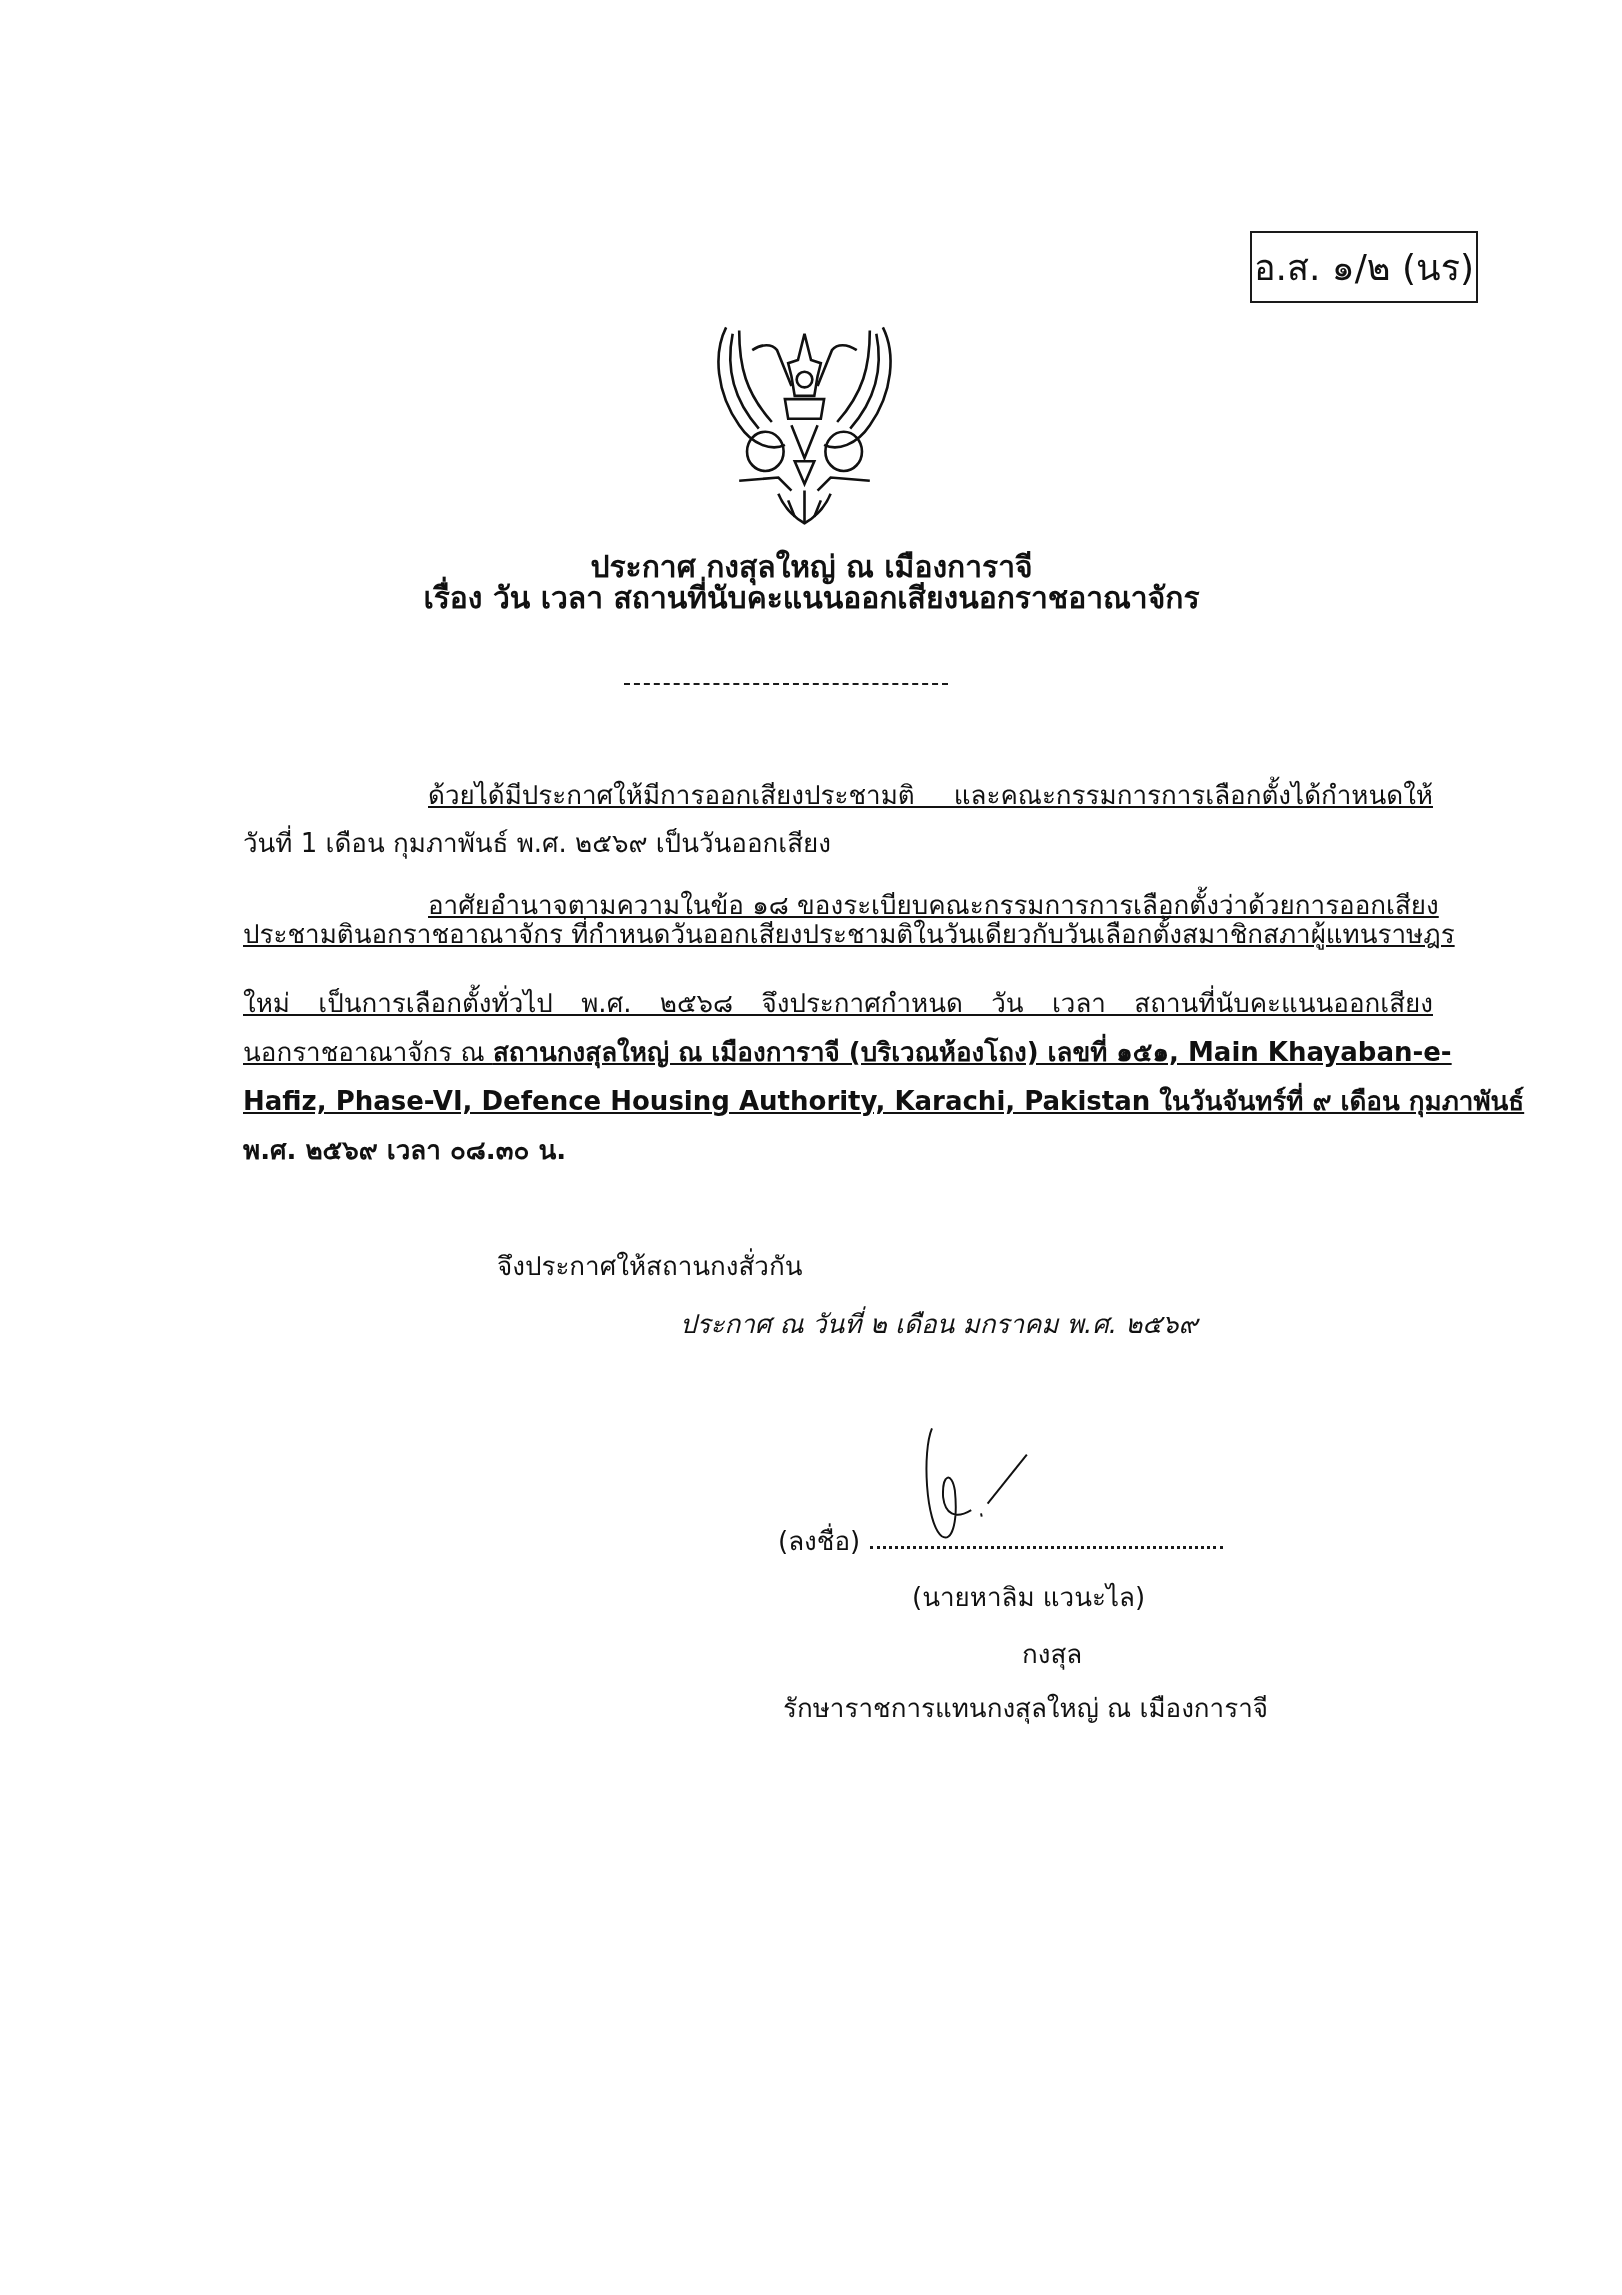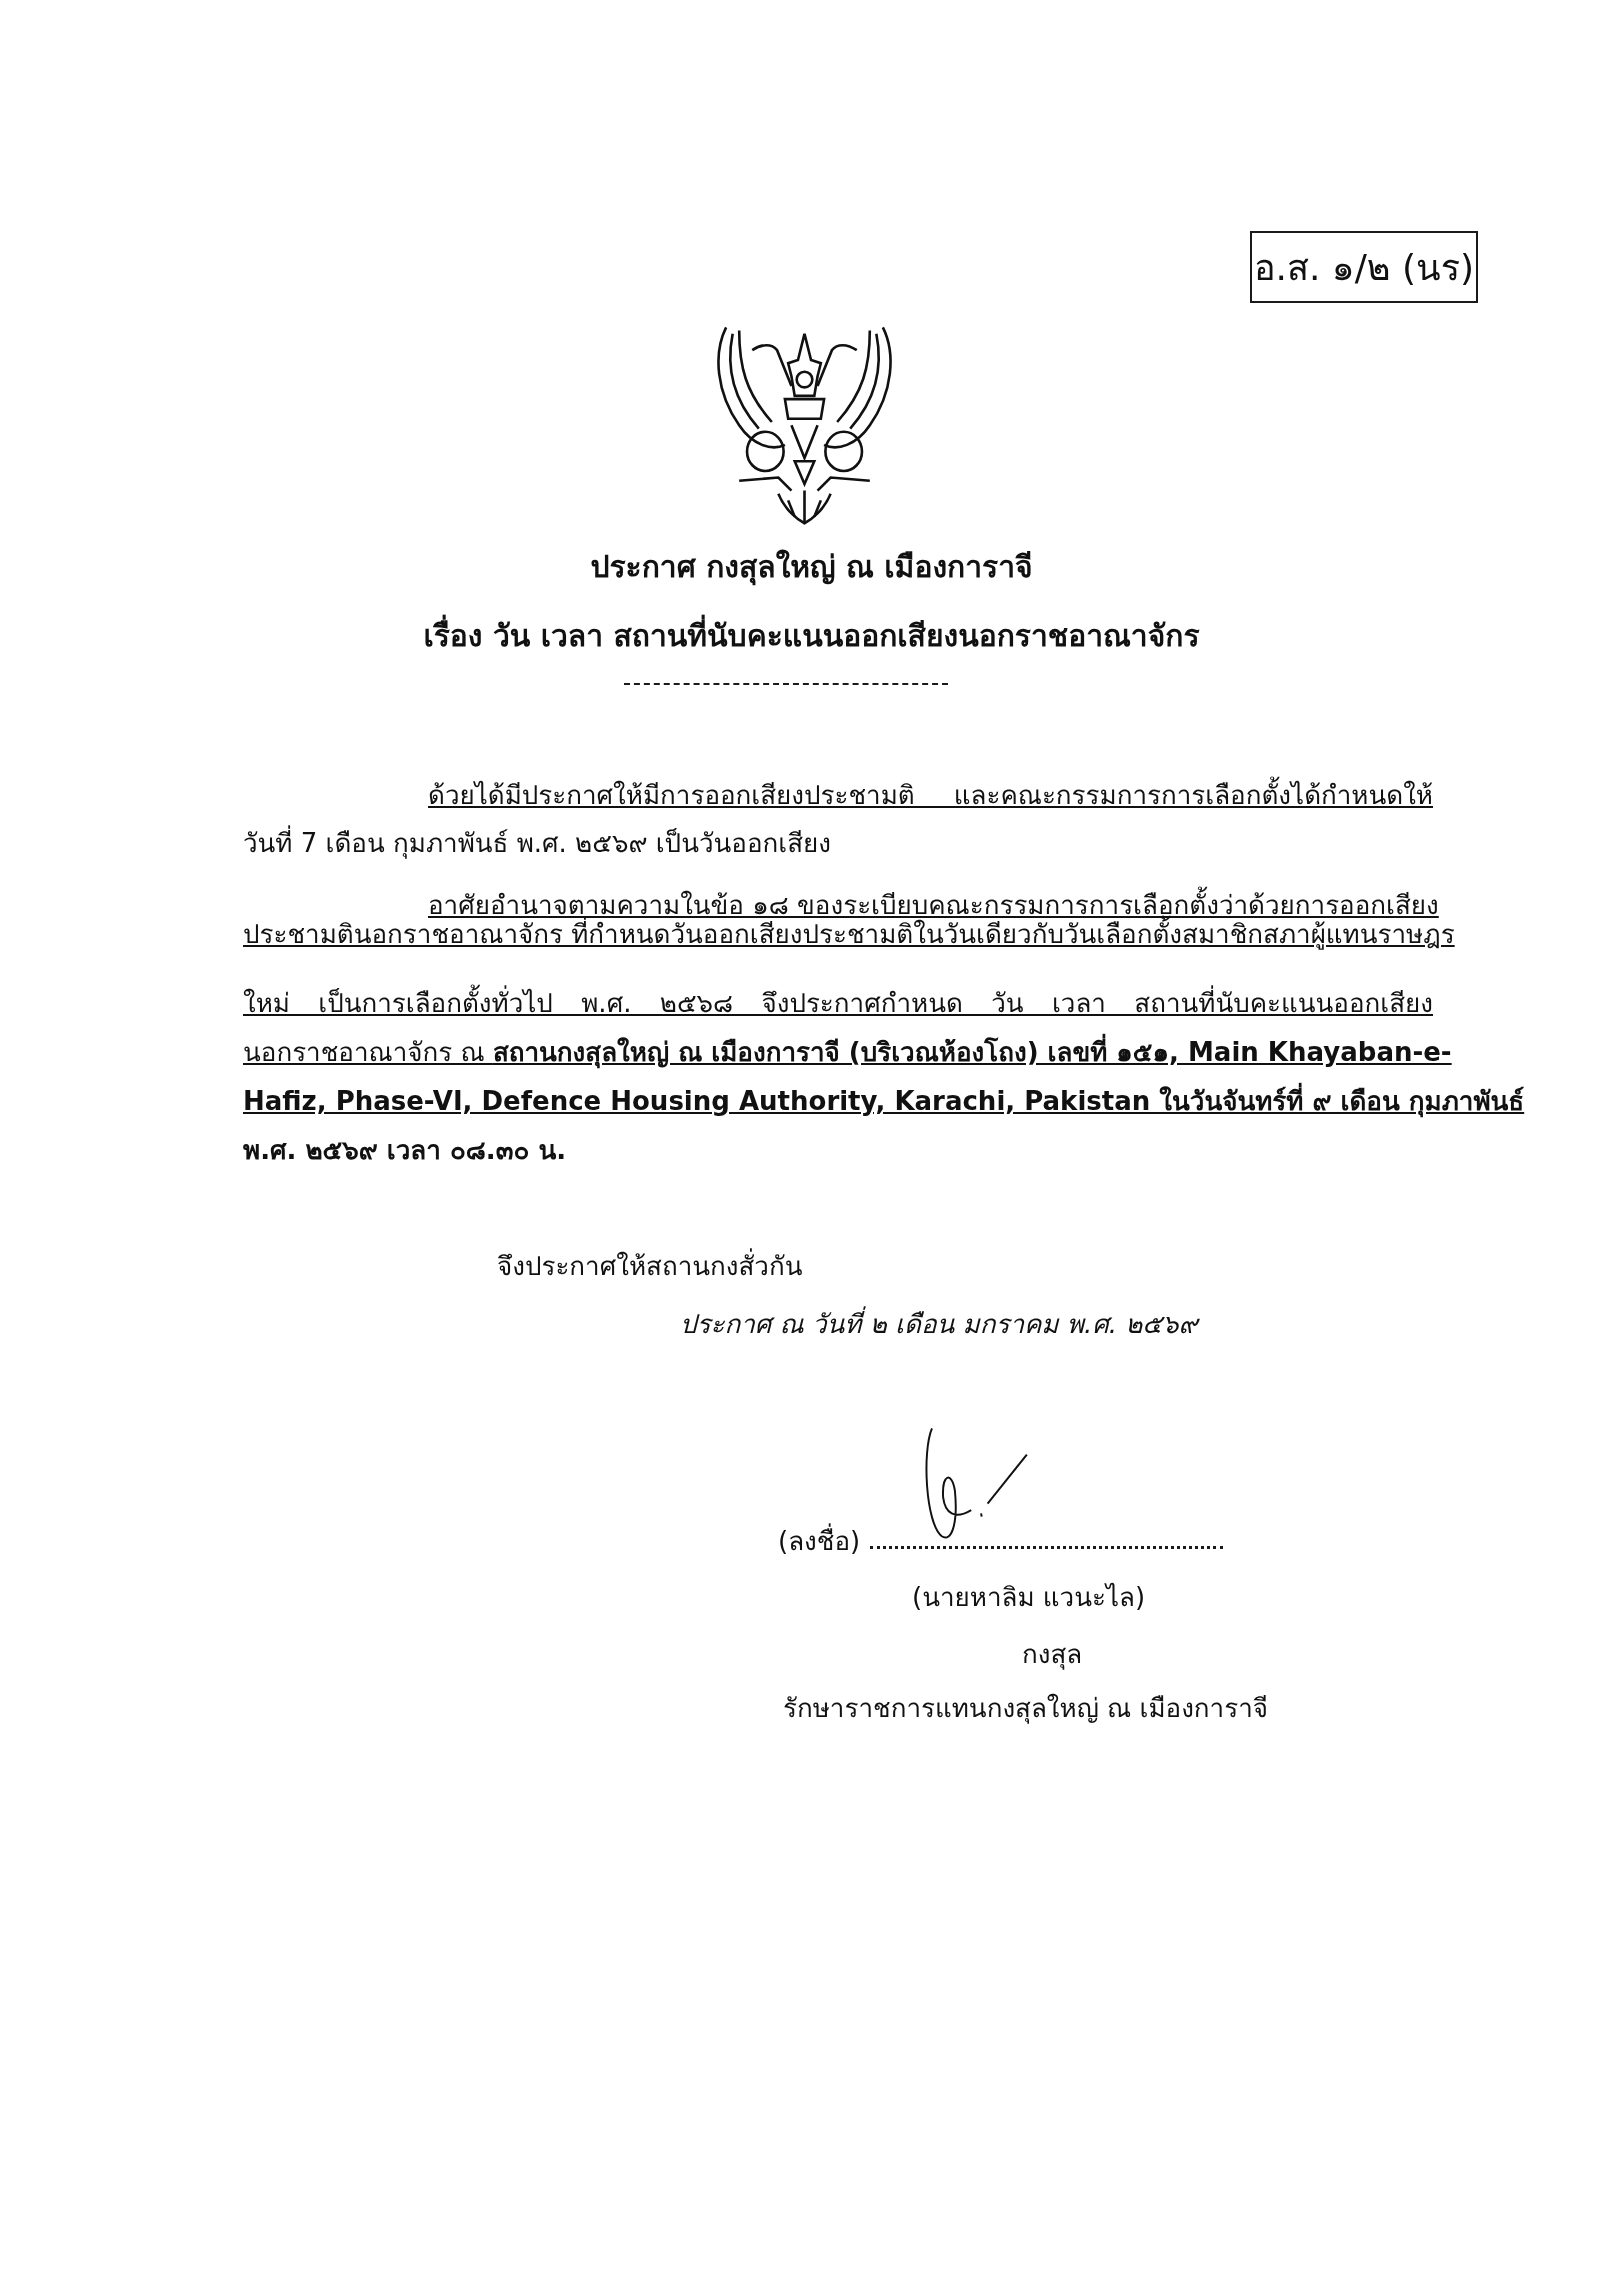--- a/index.html
+++ b/index.html
@@ -14,21 +14,21 @@
     border: 2.6px solid #1a1a1a; box-sizing: border-box;
     display: flex; align-items: center; justify-content: center;
     font-size: 36px;
   }
   .emblem { left: 700px; top: 314px; width: 209px; height: 216px; }
   .title {
     left: 0; width: 1623px; text-align: center; font-weight: bold;
     font-size: 30px; white-space: nowrap;
   }
   .title-1 { top: 543px; }
-  .title-2 { top: 612px; }
+  .title-2 { top: 574px; }
   .dash-line {
     left: 624px; top: 683px; width: 324px; height: 0;
     border-top: 2.6px dashed #1a1a1a;
   }
   .line {
     left: 243px; width: 1190px; font-size: 26px; white-space: nowrap;
     line-height: 37px;
   }
   .justify { text-align: justify; text-align-last: justify; text-decoration: underline; }
   .indent { left: 428px; width: 1005px; }
@@ -74,21 +74,21 @@
     <path d="M120 275 C130 300,150 315,160 320 C170 315,190 300,200 275"></path>
     <path d="M135 285 L145 310 M185 285 L175 310 M160 270 L160 318"></path>
   </g>
 </svg>
 
 <div class="abs title title-1">ประกาศ กงสุลใหญ่ ณ เมืองการาจี</div>
 <div class="abs title title-2">เรื่อง วัน เวลา สถานที่นับคะแนนออกเสียงนอกราชอาณาจักร</div>
 <div class="abs dash-line"></div>
 
 <div class="abs line indent justify" style="top:777px;">ด้วยได้มีประกาศให้มีการออกเสียงประชามติ และคณะกรรมการการเลือกตั้งได้กำหนดให้</div>
-<div class="abs line" style="top:825px;">วันที่ 7 เดือน กุมภาพันธ์ พ.ศ. ๒๕๖๙ เป็นวันออกเสียง</div>
+<div class="abs line" style="top:825px;">วันที่ 1 เดือน กุมภาพันธ์ พ.ศ. ๒๕๖๙ เป็นวันออกเสียง</div>
 
 <div class="abs line indent justify" style="top:887px;">อาศัยอำนาจตามความในข้อ ๑๘ ของระเบียบคณะกรรมการการเลือกตั้งว่าด้วยการออกเสียง</div>
 <div class="abs line justify" style="top:916px;">ประชามตินอกราชอาณาจักร ที่กำหนดวันออกเสียงประชามติในวันเดียวกับวันเลือกตั้งสมาชิกสภาผู้แทนราษฎร</div>
 <div class="abs line justify" style="top:985px;">ใหม่ เป็นการเลือกตั้งทั่วไป พ.ศ. ๒๕๖๘ จึงประกาศกำหนด วัน เวลา สถานที่นับคะแนนออกเสียง</div>
 <div class="abs line justify" style="top:1034px;"><span>นอกราชอาณาจักร ณ </span><span class="b">สถานกงสุลใหญ่ ณ เมืองการาจี (บริเวณห้องโถง) เลขที่ ๑๕๑, Main Khayaban-e-</span></div>
 <div class="abs line justify b" style="top:1083px;">Hafiz, Phase-VI, Defence Housing Authority, Karachi, Pakistan ในวันจันทร์ที่ ๙ เดือน กุมภาพันธ์</div>
 <div class="abs line b" style="top:1132px;">พ.ศ. ๒๕๖๙ เวลา ๐๘.๓๐ น.</div>
 
 <div class="abs closing">จึงประกาศให้สถานกงสั่วกัน</div>
 <div class="abs date-line">ประกาศ ณ วันที่ ๒  เดือน มกราคม พ.ศ. ๒๕๖๙</div>

